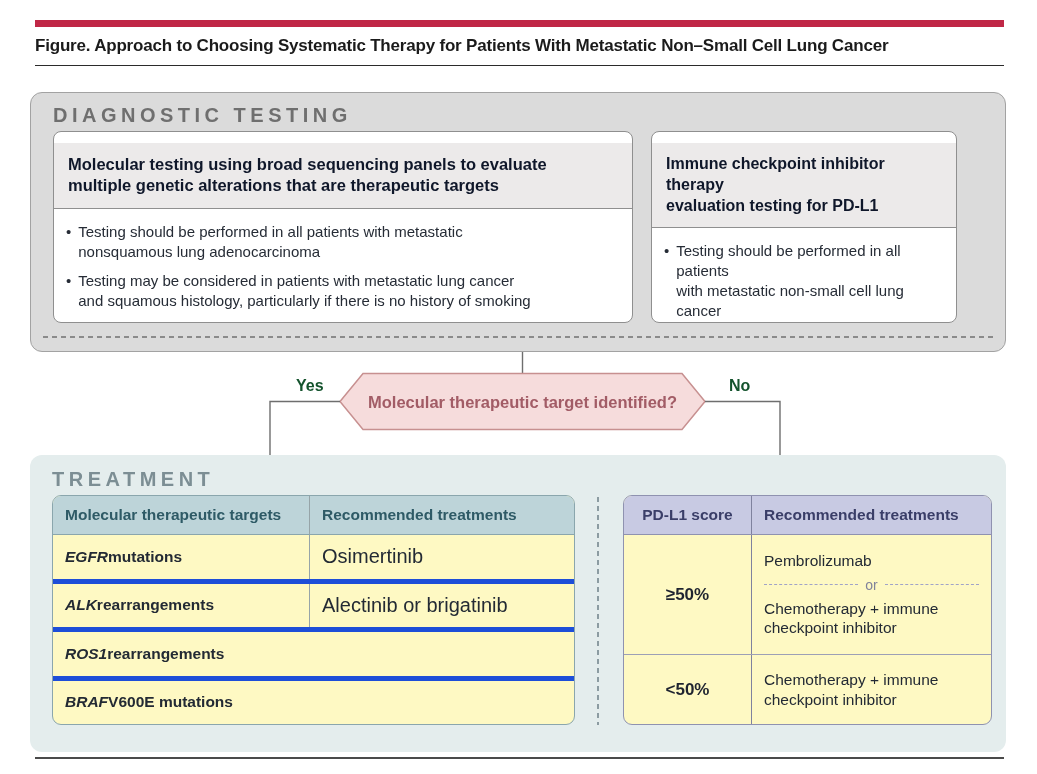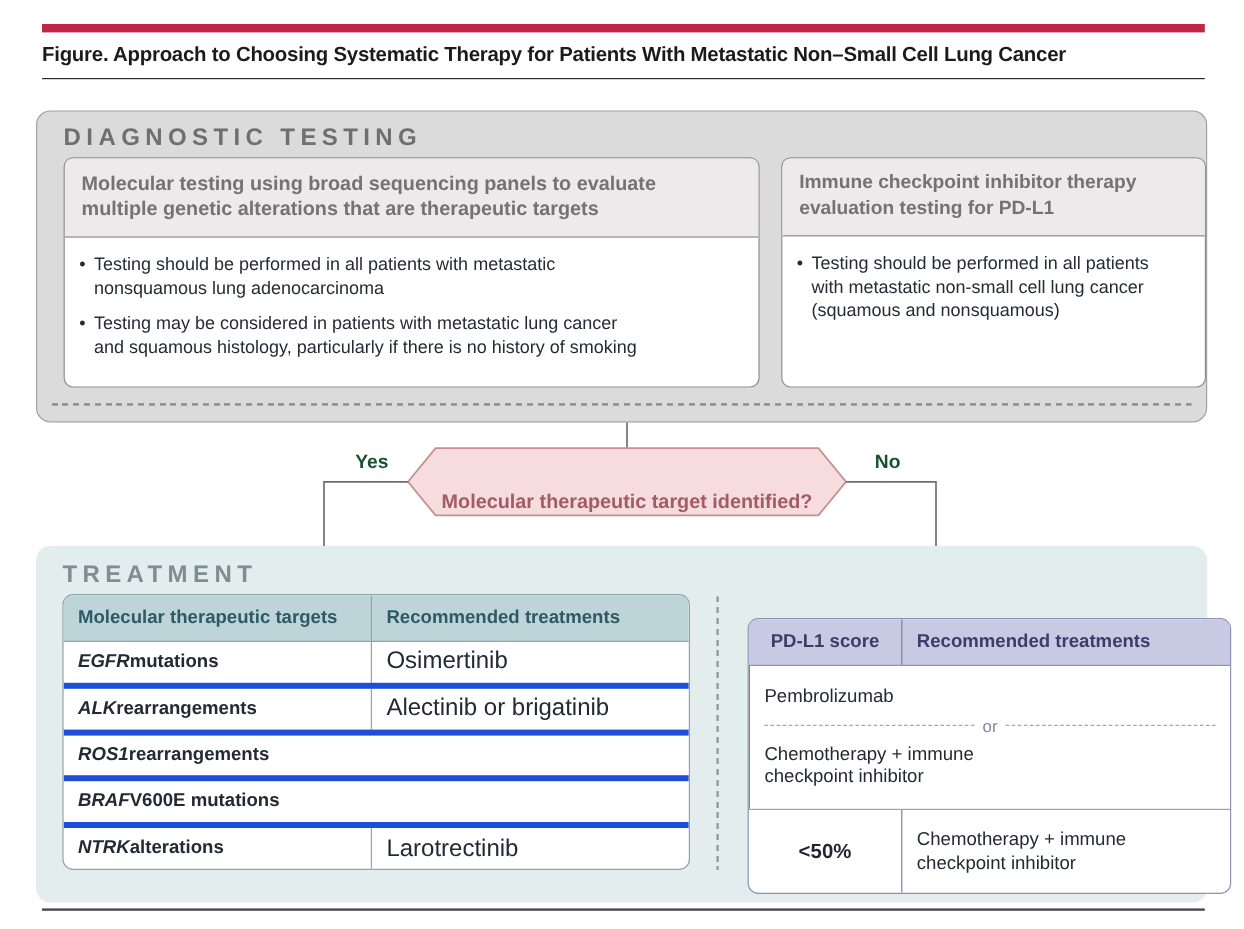--- a/index.html
+++ b/index.html
@@ -19,61 +19,61 @@
     position:absolute; left:30px; top:92px; width:976px; height:260px;
     background:#DBDBDB; border:1.5px solid #A2A2A2; border-radius:12px; box-sizing:border-box;
   }
   .section-label { font-size:20px; font-weight:bold; letter-spacing:4.5px; white-space:nowrap; }
   .diag-label { position:absolute; left:22px; top:11px; color:#6F6F6F; }
   .info-box {
     position:absolute; top:38px; background:#ffffff; border:1.5px solid #8F8F8F;
     border-radius:8px; overflow:hidden; box-sizing:border-box;
   }
   .molecular-box { left:22px; width:580px; height:192px; }
-  .immune-box   { left:620px; width:354px; height:192px; }
+  .immune-box   { left:620px; width:306px; height:192px; }
   .info-box-header {
     background:#ECEAEA; border-bottom:1.5px solid #8F8F8F;
-    padding:11px 14px; font-size:16.5px; font-weight:bold; color:#737373;
-    line-height:1.3; white-space:pre-line;
+    padding:11px 14px; font-size:16.5px; font-weight:bold; color:#0f172a;
+    line-height:1.3; white-space:pre-line;margin-top:11px;
   }
   .immune-box .info-box-header { font-size:16px; }
   .info-box-body { list-style:none; margin:0; padding:13px 12px 0 12px; }
   .info-box-body li { display:flex; font-size:15px; color:#262C36; line-height:1.33; margin-bottom:9px; }
   .bullet { margin-right:7px; line-height:1.33; }
   .bullet-text { white-space:pre-line; }
   .dashed-hline {
     position:absolute; left:12px; right:12px; top:243px; height:2px;
     background:repeating-linear-gradient(90deg,#8A8A8A 0 5px,transparent 5px 9px);
   }
 
   
   .connectors { position:absolute; left:0; top:345px; pointer-events:none; }
   .decision-text {
-    position:absolute; left:340px; top:390px; width:365px; height:56px;
+    position:absolute; left:340px; top:374px; width:365px; height:56px;
     display:flex; align-items:center; justify-content:center;
     font-weight:bold; font-size:16.5px; color:#A25C66; text-align:center;
   }
   .branch-label { position:absolute; top:377px; font-weight:bold; font-size:16px; color:#14532d; }
   .branch-yes { left:296px; }
   .branch-no  { left:729px; }
 
   
   .treat {
     position:absolute; left:30px; top:455px; width:976px; height:297px;
     background:#E4EDED; border-radius:12px;
   }
   .treat-label { position:absolute; left:22px; top:13px; color:#7C8E94; }
 
   .table {
-    position:absolute; top:40px; height:230px; background:#ffffff;
+    position:absolute; top:40px; height:230px; background:#fef9c3;
     border-radius:9px; overflow:hidden; box-sizing:border-box;
     display:flex; flex-direction:column;
   }
   .molecular-table { left:22px;  width:523px; border:1.5px solid #8AA6AD; }
-  .pdl1-table      { left:593px; width:403px; border:1.5px solid #8F92B0;margin-top:20px; }
+  .pdl1-table      { left:593px; width:369px; border:1.5px solid #8F92B0; }
 
   .t-head { display:flex; height:38px; flex:0 0 38px; font-weight:bold; font-size:15.5px; }
   .t-head-teal { background:#BDD4D9; color:#2E5A66; border-bottom:1.5px solid #8AA6AD; }
   .t-head-lav  { background:#C8CAE3; color:#3A3E68; border-bottom:1.5px solid #8F92B0; }
   .t-cell { display:flex; align-items:center; padding:0 12px; box-sizing:border-box; }
   .c1 { width:256px; flex:0 0 256px; }
   .c2 { flex:1; border-left:1.5px solid #96A4A8; }
   .p1 { width:127px; flex:0 0 127px; justify-content:center; padding:0 6px; }
   .p2 { flex:1; border-left:1.5px solid #7F829E; }
 
@@ -185,37 +185,31 @@
             <i class="gene">ROS1</i>
             <span>rearrangements</span>
           </div>
       </div>
       <div class="t-row">
         <div class="t-cell c1 target">
             <i class="gene">BRAF</i>
             <span>V600E mutations</span>
           </div>
       </div>
-      <div class="t-row">
-        <div class="t-cell c1 target">
-            <i class="gene">NTRK</i>
-            <span>alterations</span>
-          </div>
-        <div class="t-cell c2 drug">Larotrectinib</div>
-      </div>
     </div>
 
     <div class="dashed-vline"></div>
 
     <div class="table pdl1-table">
       <div class="t-head t-head-lav">
         <div class="t-cell p1">PD-L1 score</div>
         <div class="t-cell p2">Recommended treatments</div>
       </div>
       <div class="t-row pr1">
+        <div class="t-cell p1 score">≥50%</div>
         <div class="t-cell p2 opts">
           <div class="opt-line">Pembrolizumab</div>
           <div class="or-divider">
             <span class="or-dash"></span>
             <span class="or-text">or</span>
             <span class="or-dash"></span>
           </div>
           <div class="opt-line">Chemotherapy + immune
 checkpoint inhibitor</div>
         </div>

